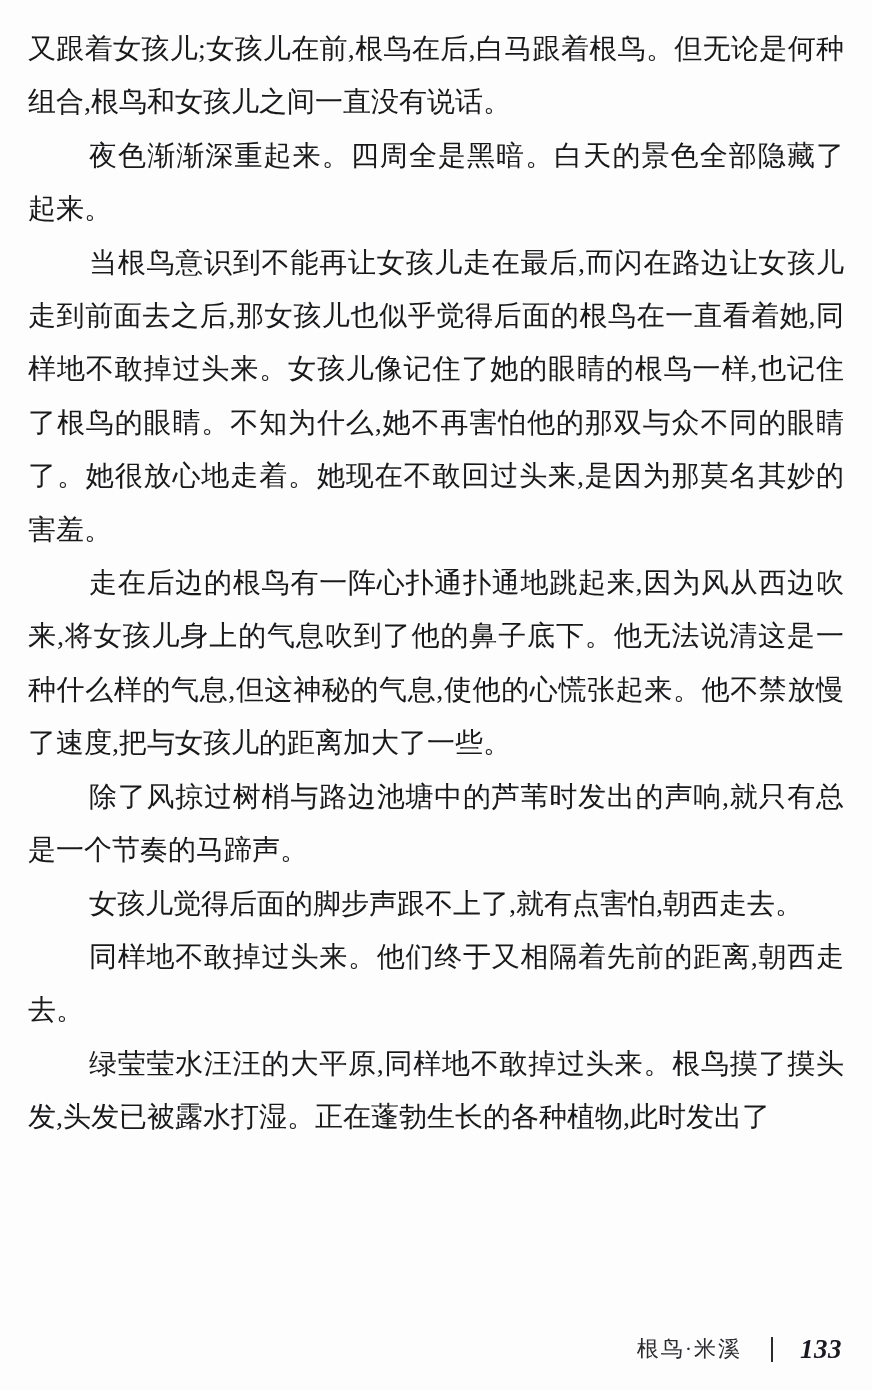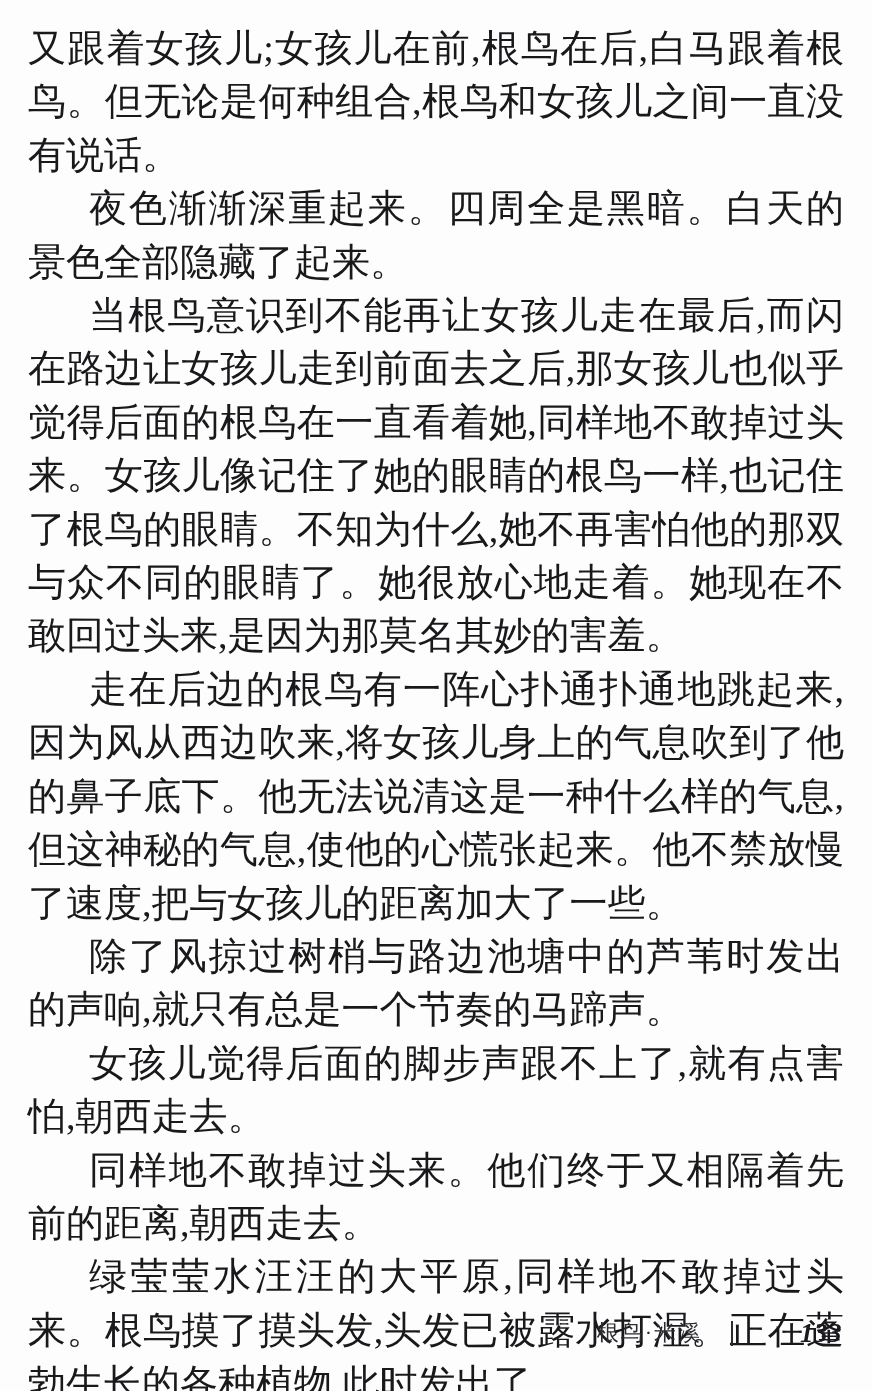--- a/index.html
+++ b/index.html
@@ -25,39 +25,39 @@
   #text-body {
     position: absolute;
     left: 28px;
     top: 22px;
     width: 816px;
   }
 
   .para {
     margin: 0;
     padding: 0;
-    font-size: 38px;
+    font-size: 28px;
     line-height: 53.4px;
     color: #19191c;
     text-align: justify;
     text-justify: inter-character;
     text-indent: 61px;
     letter-spacing: 0px;
     font-family: "Liberation Serif", "DejaVu Serif", serif;
     -webkit-font-smoothing: antialiased;
   }
 
   .para.cont {
     text-indent: 0;
   }
 
   #footer {
     position: absolute;
     right: 30px;
-    bottom: 38px;
+    bottom: 22px;
     display: flex;
     align-items: center;
     justify-content: flex-end;
     gap: 8px;
     height: 40px;
   }
 
   #footer .bookmark {
     font-size: 22px;
     color: #2b2b30;
@@ -73,21 +73,20 @@
     margin: 0 19px 0 21px;
   }
 
   #footer .pageno {
     font-size: 27px;
     font-style: italic;
     font-weight: 700;
     color: #191922;
     font-family: "Liberation Serif", "DejaVu Serif", serif;
     letter-spacing: 0.5px;
-    margin-left: 40px;
   }
 </style>
 </head>
 <body>
 
 <div id="page">
 
   <div id="text-body">
     <p class="para cont">又跟着女孩儿;女孩儿在前,根鸟在后,白马跟着根鸟。但无论是何种组合,根鸟和女孩儿之间一直没有说话。</p>
     <p class="para">夜色渐渐深重起来。四周全是黑暗。白天的景色全部隐藏了起来。</p>

